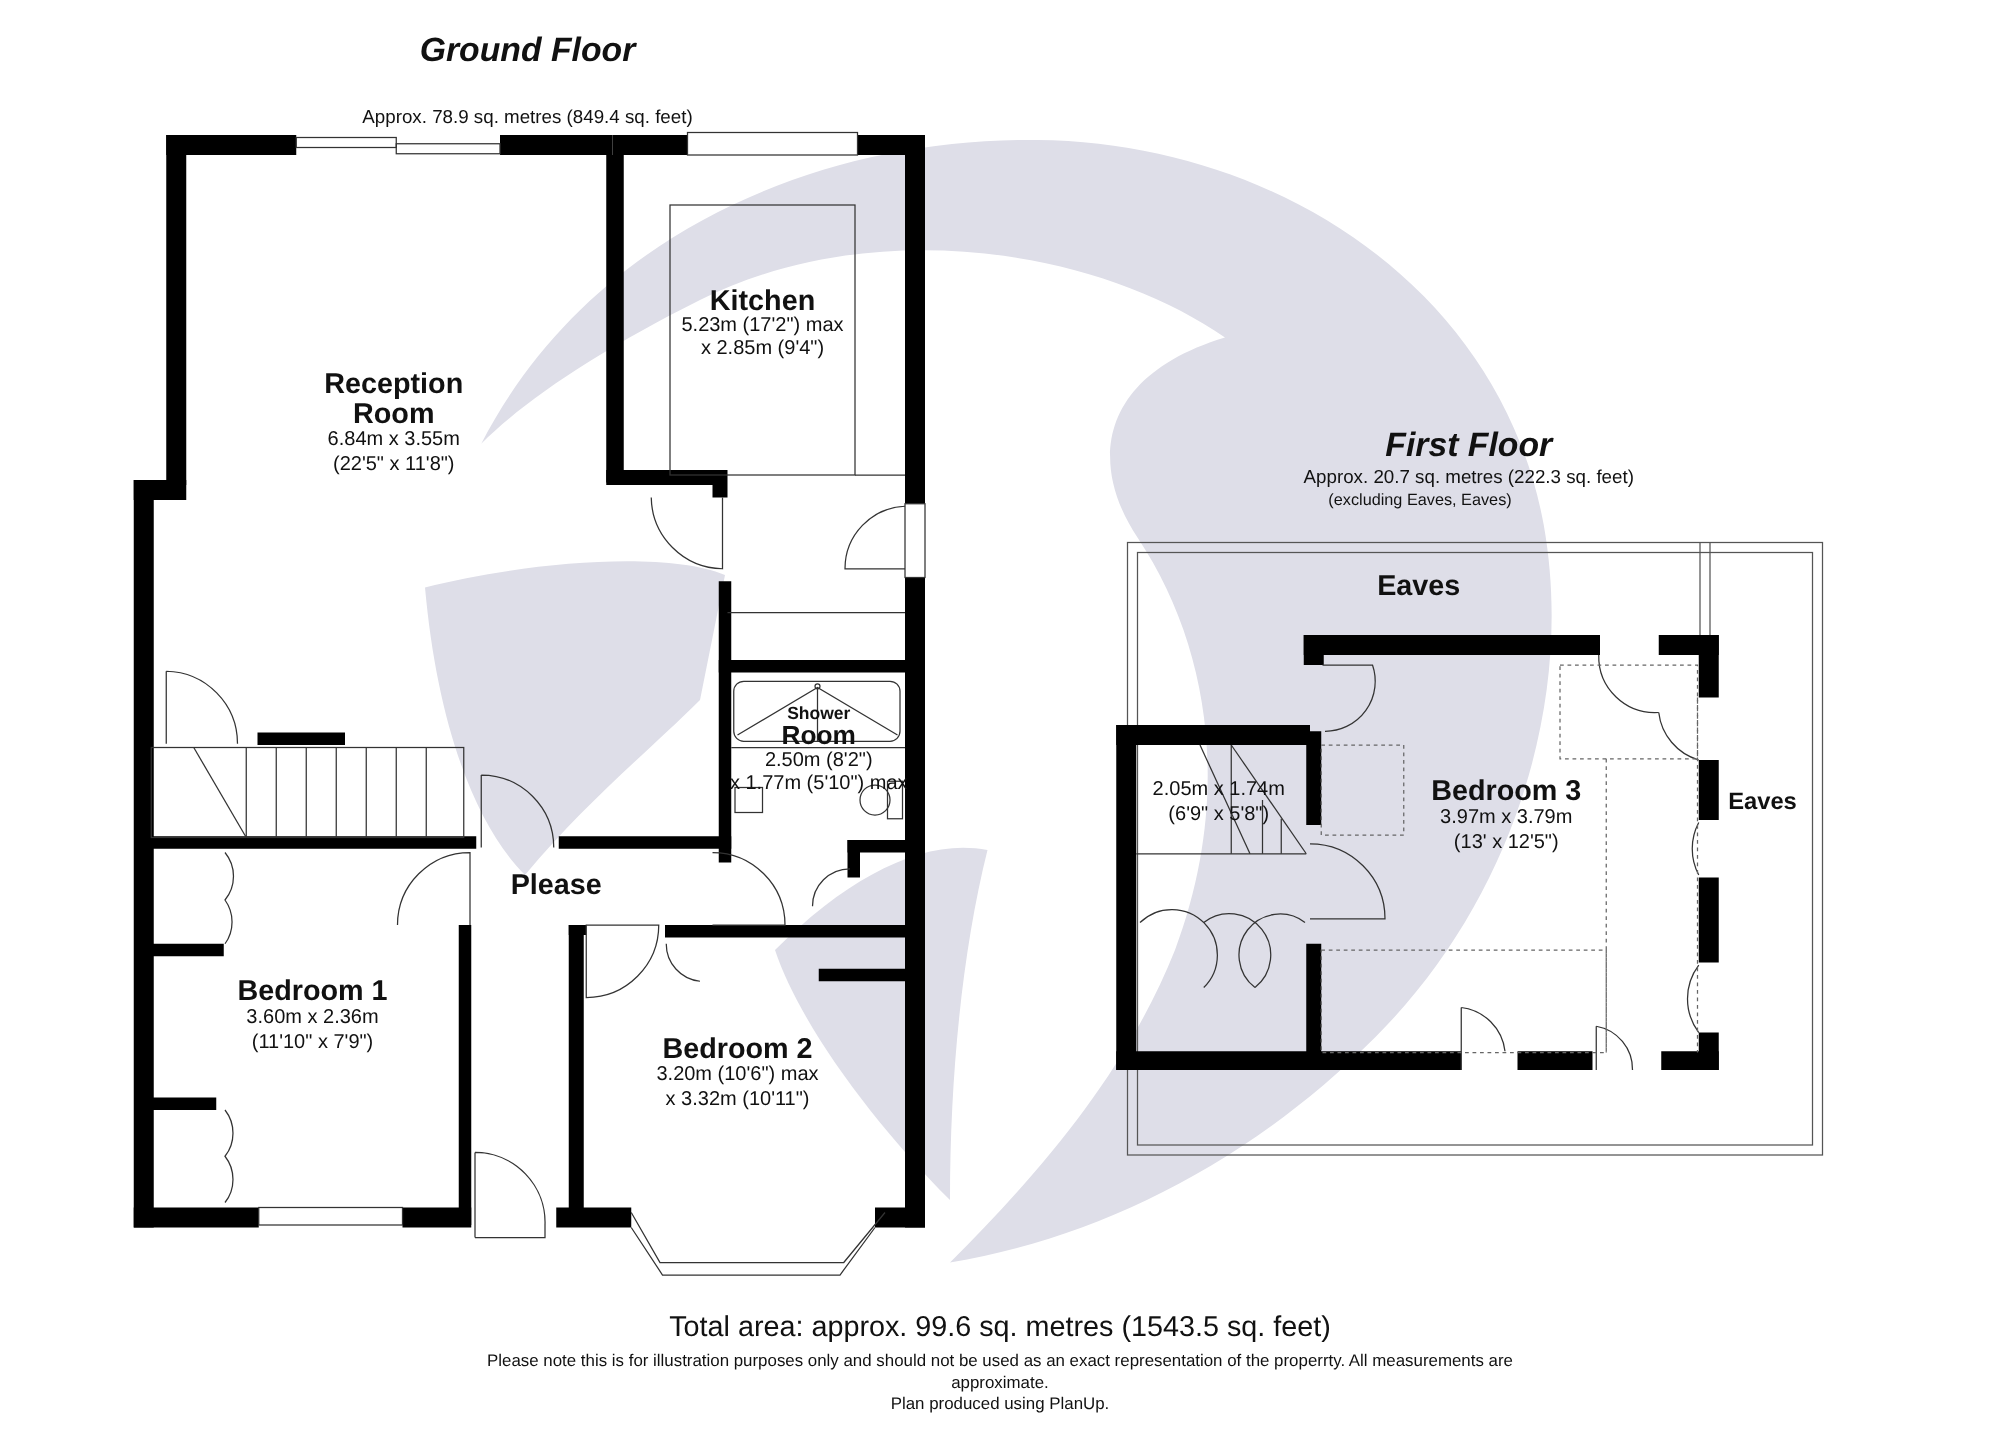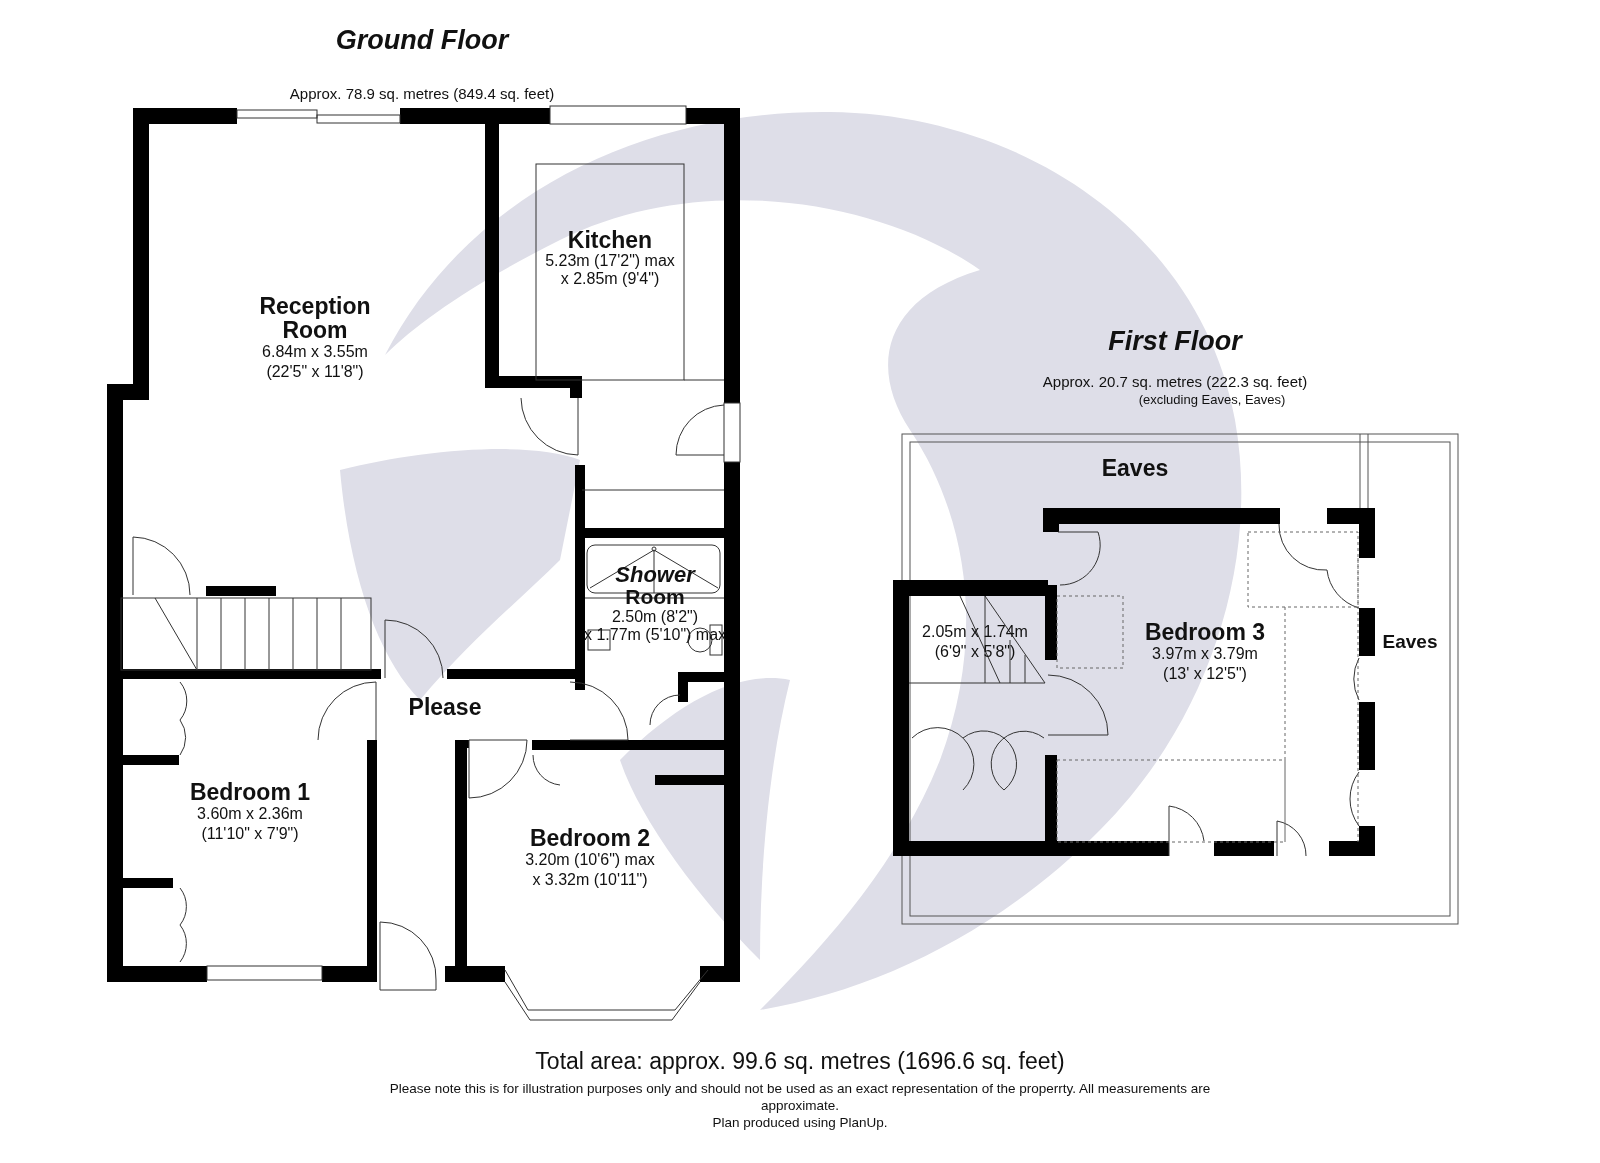--- a/index.html
+++ b/index.html
@@ -161,39 +161,39 @@
     <rect x="1248" y="532" width="110" height="75"></rect>
     <rect x="1057" y="760" width="228" height="82"></rect>
     <line x1="1285" y1="607" x2="1285" y2="842"></line>
     <line x1="1358" y1="558" x2="1358" y2="842"></line>
   </g>
 </svg>
 
 <div class="floor-title" style="left:222px; width:400px; top:25px;">Ground Floor</div>
 <div class="floor-sub" style="left:222px; width:400px; top:58px;margin-top:27px;">Approx. 78.9 sq. metres (849.4 sq. feet)</div>
 
-<div class="floor-title" style="left:975px; width:400px; top:326px;">First Floor</div>
+<div class="floor-title" style="left:975px; width:400px; top:341px;">First Floor</div>
 <div class="floor-sub" style="left:975px; width:400px; top:373px;">Approx. 20.7 sq. metres (222.3 sq. feet)</div>
-<div class="floor-sub2" style="left:1012px; width:400px; top:392px;">(excluding Eaves, Eaves)</div>
+<div class="floor-sub2" style="left:936px; width:400px; top:392px;">(excluding Eaves, Eaves)</div>
 
 <div class="room-label" style="left:200px; width:230px; top:294px;">
   <span class="room-name">Reception</span>
   <span class="room-name">Room</span>
   <span class="room-dim">6.84m x 3.55m</span>
   <span class="room-dim">(22'5" x 11'8")</span>
 </div>
 
 <div class="room-label" style="left:515px; width:190px; top:228px;">
   <span class="room-name">Kitchen</span>
   <span class="room-dim" style="font-size:16px;line-height:18px;">5.23m (17'2") max</span>
   <span class="room-dim" style="font-size:16px;line-height:18px;">x 2.85m (9'4")</span>
 </div>
 
 <div class="room-label" style="left:570px; width:170px; top:563px; white-space:nowrap; overflow:hidden;">
-  <span class="room-name" style="font-size:22px;font-style:italic;">Shower</span>
+  <span class="room-name" style="font-size:14px;">Shower</span>
   <span class="room-name" style="font-size:21px;">Room</span>
   <span class="room-dim" style="font-size:16px;line-height:18px;">2.50m (8'2")</span>
   <span class="room-dim" style="font-size:16px;line-height:18px;">x 1.77m (5'10") max</span>
 </div>
 
 <div class="room-label" style="left:380px; width:130px; top:695px;">
   <span class="room-name">Please</span>
 </div>
 
 <div class="room-label" style="left:140px; width:220px; top:780px;">
@@ -220,16 +220,16 @@
 <div class="room-label" style="left:1095px; width:220px; top:620px;">
   <span class="room-name">Bedroom 3</span>
   <span class="room-dim">3.97m x 3.79m</span>
   <span class="room-dim">(13' x 12'5")</span>
 </div>
 
 <div class="room-label" style="left:1375px; width:70px; top:632px;">
   <span class="room-name" style="font-size:19px;">Eaves</span>
 </div>
 
-<div class="total">Total area: approx. 99.6 sq. metres (1696.6 sq. feet)</div>
+<div class="total">Total area: approx. 99.6 sq. metres (1543.5 sq. feet)</div>
 <div class="note" style="top:1080px;">Please note this is for illustration purposes only and should not be used as an exact representation of the properrty. All measurements are</div>
 <div class="note" style="top:1097px;">approximate.</div>
 <div class="note" style="top:1114px;">Plan produced using PlanUp.</div>
 
 </body></html>

